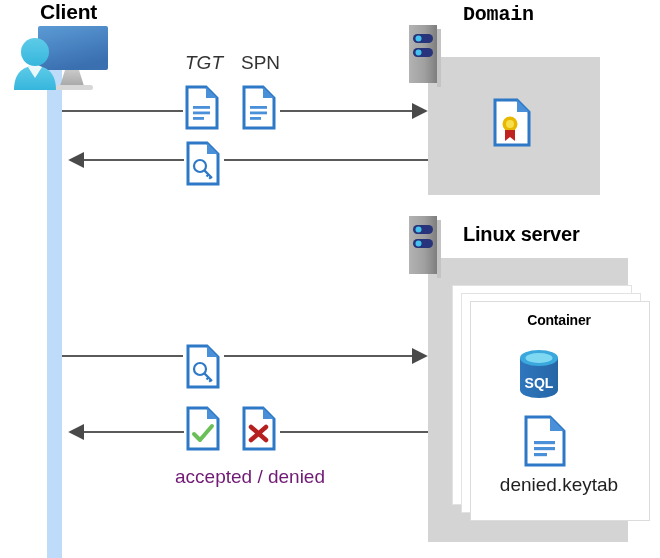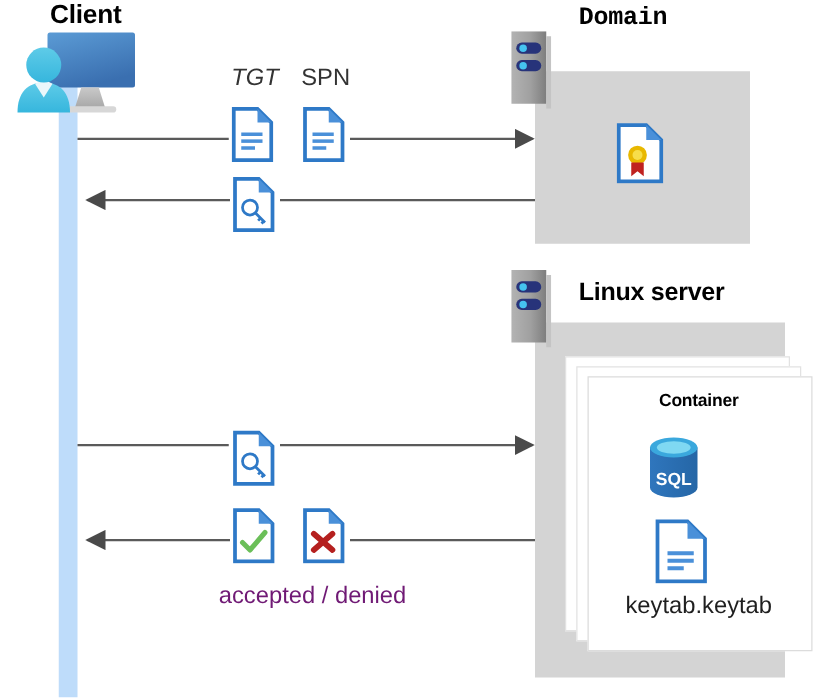--- a/index.html
+++ b/index.html
@@ -176,21 +176,21 @@
 <div class="abs" id="keytab-icon">
   <svg width="42" height="52" viewBox="0 0 42 52">
     <path d="M2 2 h24 l14 14 v34 h-38 z" fill="#ffffff" stroke="#2e79c7" stroke-width="3"></path>
     <path d="M26 2 l14 14 h-14 z" fill="#4a90d9"></path>
     <rect x="10" y="26" width="21" height="3.2" fill="#4a90d9"></rect>
     <rect x="10" y="32" width="21" height="3.2" fill="#4a90d9"></rect>
     <rect x="10" y="38" width="13" height="3.2" fill="#4a90d9"></rect>
   </svg>
 </div>
 
-<div class="abs" id="keytab-label">keytab.keytab</div>
+<div class="abs" id="keytab-label">denied.keytab</div>
 
 <svg class="abs arrow-svg" width="660" height="558">
   <defs>
     <marker id="arrR" markerWidth="9" markerHeight="9" refX="8" refY="4.5" orient="auto">
       <path d="M0,0 L9,4.5 L0,9 z" fill="#4a4a4a"></path>
     </marker>
     <marker id="arrL" markerWidth="9" markerHeight="9" refX="8" refY="4.5" orient="auto">
       <path d="M0,0 L9,4.5 L0,9 z" fill="#4a4a4a"></path>
     </marker>
   </defs>

